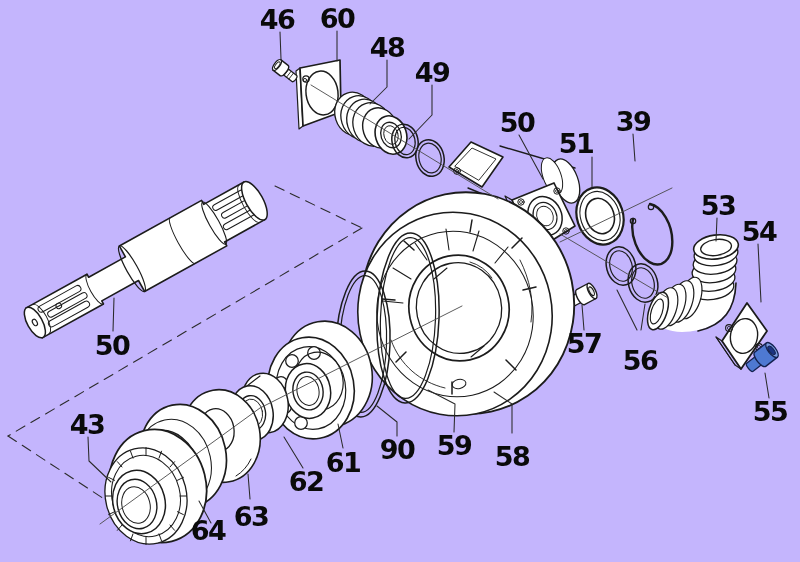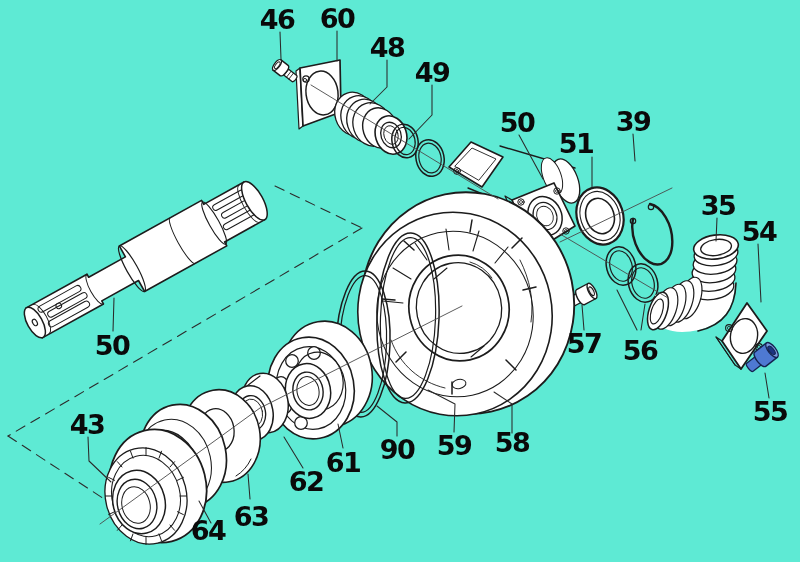--- a/index.html
+++ b/index.html
@@ -1,18 +1,18 @@
 <!DOCTYPE html>
 <html><head>
 <meta charset="utf-8">
 <style>
   html,body{margin:0;padding:0;}
   body{width:800px;height:562px;background:#ffffff;overflow:hidden;
        font-family:"Liberation Sans", sans-serif;}
-  #stage{position:relative;width:800px;height:562px;background:#5eead4;}
+  #stage{position:relative;width:800px;height:562px;background:#c4b5fd;}
   #drawing{position:absolute;left:0;top:0;}
   .num{position:absolute;transform:translate(-50%,-50%);
        font-family:"DejaVu Sans","Liberation Sans",sans-serif;
        font-weight:900;font-size:27px;letter-spacing:-1.5px;color:#0a0a0a;
        white-space:nowrap;user-select:none;}
 </style>
 </head>
 <body>
 
 <div id="stage">
@@ -280,26 +280,26 @@
   </g>
 </svg>
 
   <div class="num" style="left:277px;top:19px">46</div>
   <div class="num" style="left:337px;top:18px">60</div>
   <div class="num" style="left:387px;top:47px">48</div>
   <div class="num" style="left:432px;top:72px">49</div>
   <div class="num" style="left:517px;top:122px">50</div>
   <div class="num" style="left:576px;top:143px">51</div>
   <div class="num" style="left:633px;top:121px">39</div>
-  <div class="num" style="left:718px;top:205px">35</div>
+  <div class="num" style="left:718px;top:205px">53</div>
   <div class="num" style="left:759px;top:231px">54</div>
   <div class="num" style="left:770px;top:411px">55</div>
-  <div class="num" style="left:640px;top:350px">56</div>
+  <div class="num" style="left:640px;top:360px">56</div>
   <div class="num" style="left:584px;top:343px">57</div>
-  <div class="num" style="left:512px;top:442px">58</div>
+  <div class="num" style="left:512px;top:456px">58</div>
   <div class="num" style="left:454px;top:445px">59</div>
   <div class="num" style="left:397px;top:449px">90</div>
   <div class="num" style="left:343px;top:462px">61</div>
   <div class="num" style="left:306px;top:481px">62</div>
   <div class="num" style="left:251px;top:516px">63</div>
   <div class="num" style="left:208px;top:530px">64</div>
   <div class="num" style="left:87px;top:424px">43</div>
   <div class="num" style="left:112px;top:345px">50</div>
 </div>
 

